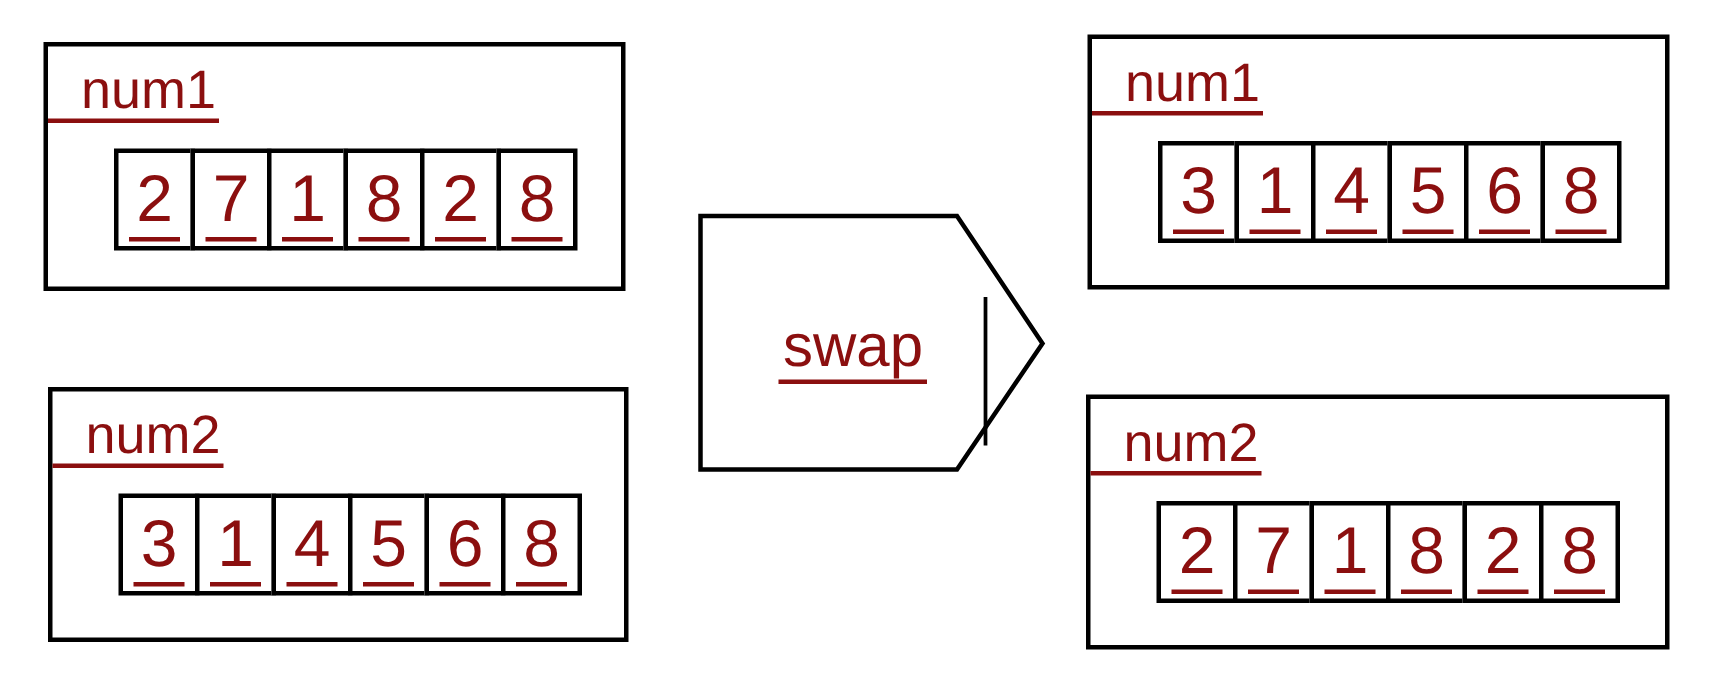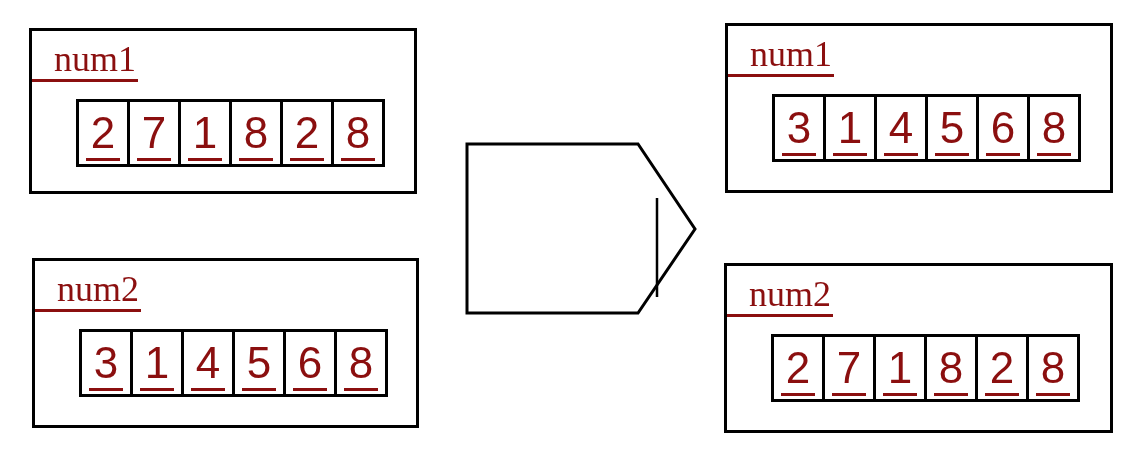--- a/index.html
+++ b/index.html
@@ -22,21 +22,20 @@
   .box-br{left:724px;top:263px; width:389px; height:170px;}
   .box-label{
     position:absolute;
     left:0; top:10px;
     font-size:36px;
     line-height:1.05;
     color:#8b0f0f;
     padding:0 2px 0 22px;
     border-bottom:3px solid #8b0f0f;
     white-space:pre;
-    font-family:Liberation Serif, serif;
   }
   .cells{
     position:absolute;
     left:44px; top:68px;
     display:flex;
   }
   .cell{
     width:54px; height:68px;
     border:3px solid #000;
     box-sizing:border-box;
@@ -118,20 +117,21 @@
       <span class="cell">
           <span class="digit">8</span>
         </span>
     </div>
   </div>
 
   <svg class="swap-arrow" viewBox="0 0 245 185" xmlns="http://www.w3.org/2000/svg">
     <polygon points="7,6 178,6 235,91 178,175 7,175" fill="#ffffff" stroke="#000000" stroke-width="3" stroke-linejoin="miter"></polygon>
     <line x1="197" y1="60" x2="197" y2="159" stroke="#000000" stroke-width="2.5"></line>
   </svg>
+  <div class="swap-label">swap</div>
 
   <div class="array-box box-tr">
     <span class="box-label">num1</span>
     <div class="cells">
       <span class="cell">
           <span class="digit">3</span>
         </span>
       <span class="cell">
           <span class="digit">1</span>
         </span>

